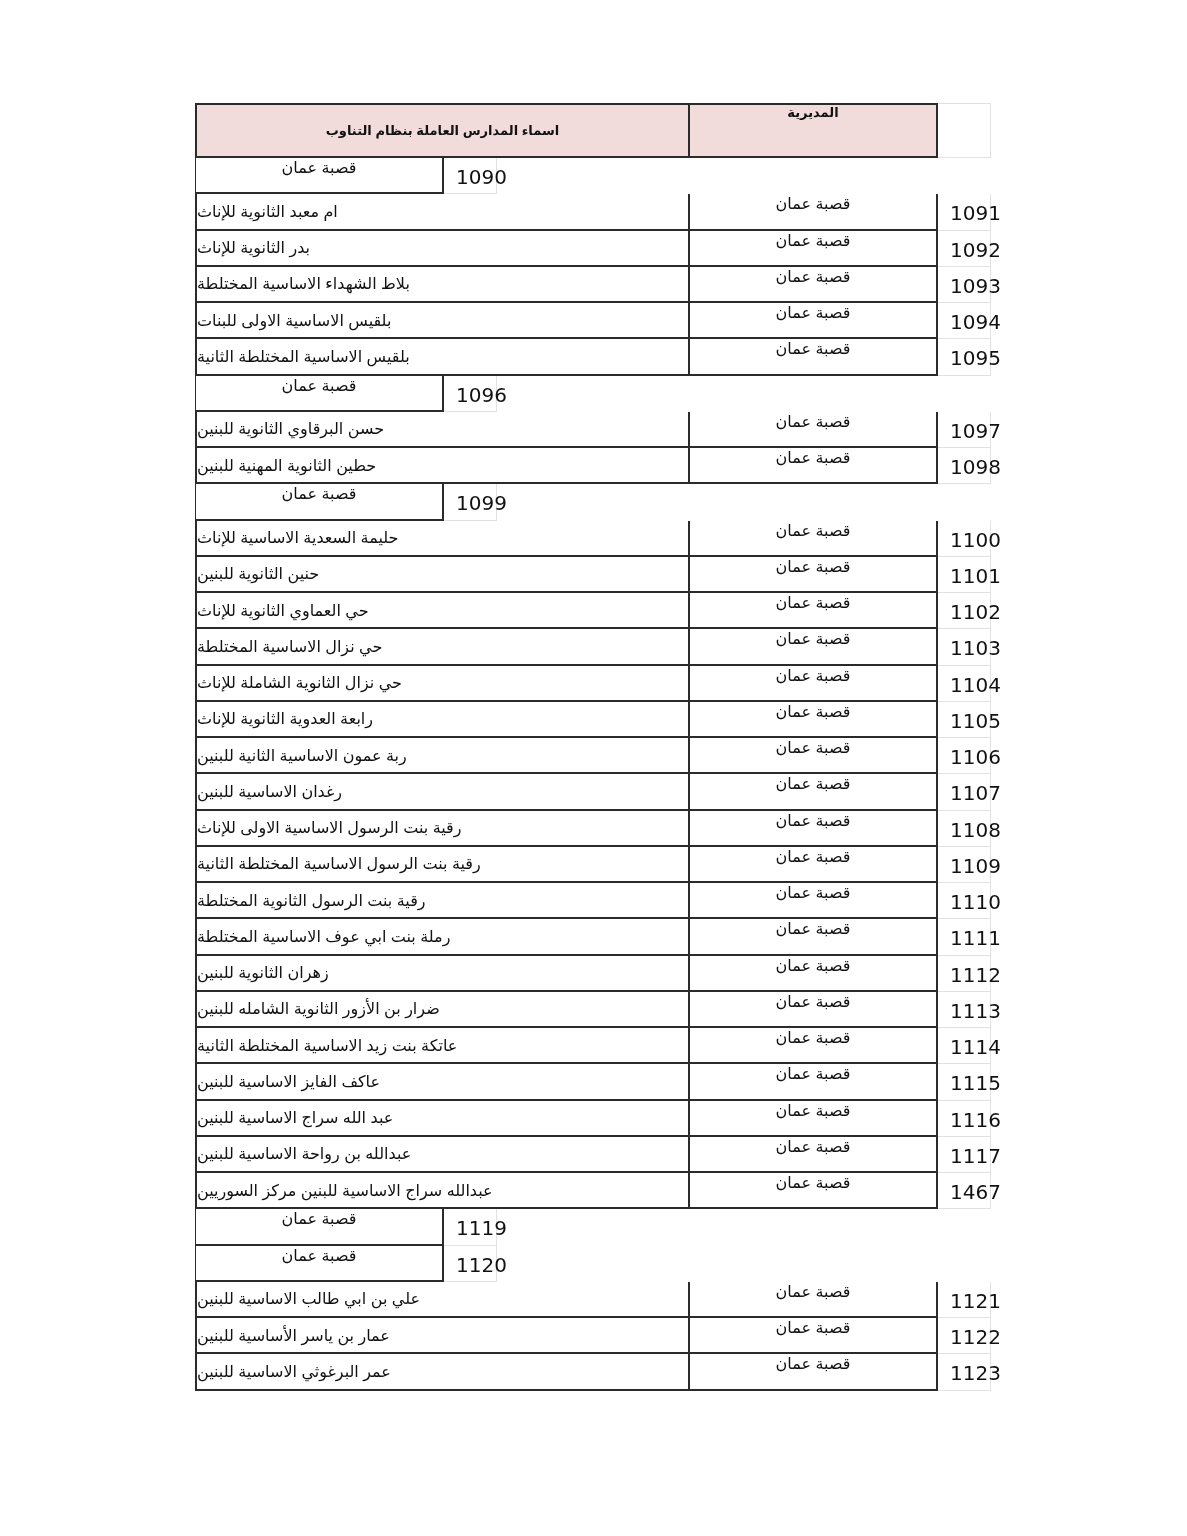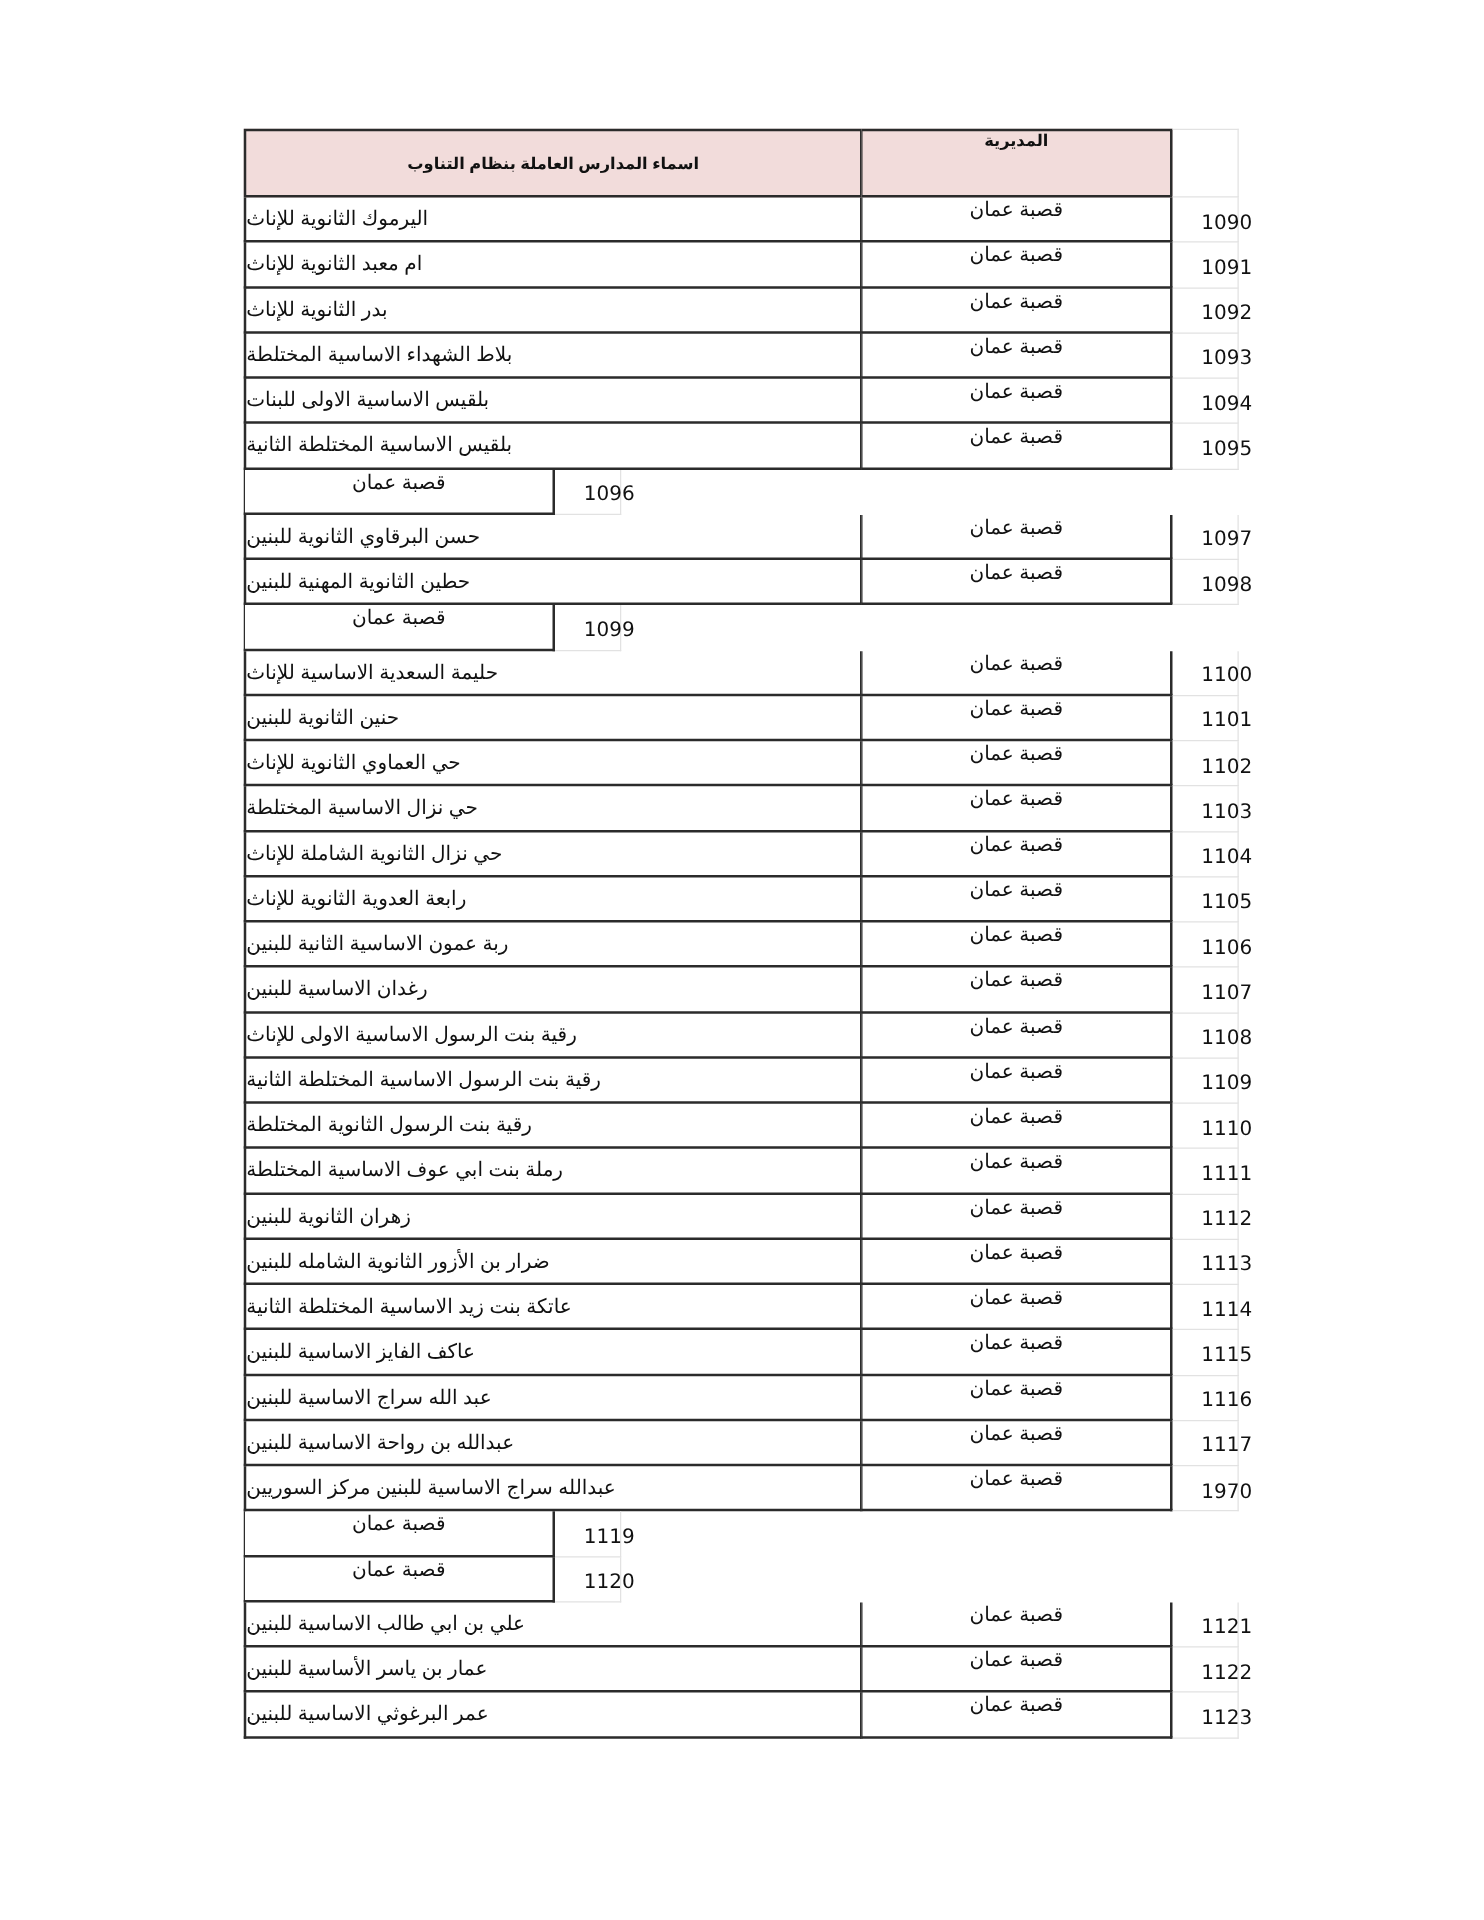--- a/index.html
+++ b/index.html
@@ -59,24 +59,24 @@
       white-space: nowrap;
     }
     .cell-num {
       width: 53px;
       box-sizing: border-box;
       border-bottom: 1px solid #e2e2e2;
       border-right: 1px solid #e2e2e2;
       display: flex;
       align-items: center;
       justify-content: flex-start;
-      padding-left: 23px;
+      padding-left: 12px;
       padding-top: 3px;
       font-family: "DejaVu Sans", sans-serif;
-      font-size: 16px;
+      font-size: 20px;
       color: #111;
     }
     .row.header .cell-name,
     .row.header .cell-dir {
       background: #f2dcdb;
       border-top: 2px solid #2b2b2b;
       font-weight: bold;
       font-size: 13px;
       justify-content: center;
     }
@@ -106,21 +106,20 @@
     <div class="cell-name">
       <span class="hdr-text">اسماء المدارس العاملة بنظام التناوب</span>
     </div>
     <div class="cell-dir">
       <span>المديرية</span>
     </div>
     <div class="cell-num"></div>
   </div>
   <div id="rows">
       <div class="row">
-        <div class="cell-name">اليرموك الثانوية للإناث</div>
         <div class="cell-dir">قصبة عمان</div>
         <div class="cell-num">1090</div>
       </div>
       <div class="row">
         <div class="cell-name">ام معبد الثانوية للإناث</div>
         <div class="cell-dir">قصبة عمان</div>
         <div class="cell-num">1091</div>
       </div>
       <div class="row">
         <div class="cell-name">بدر  الثانوية للإناث</div>
@@ -246,21 +245,21 @@
         <div class="cell-num">1116</div>
       </div>
       <div class="row">
         <div class="cell-name">عبدالله بن رواحة الاساسية للبنين</div>
         <div class="cell-dir">قصبة عمان</div>
         <div class="cell-num">1117</div>
       </div>
       <div class="row">
         <div class="cell-name">عبدالله سراج الاساسية للبنين مركز  السوريين</div>
         <div class="cell-dir">قصبة عمان</div>
-        <div class="cell-num">1970</div>
+        <div class="cell-num">1467</div>
       </div>
       <div class="row">
         <div class="cell-dir">قصبة عمان</div>
         <div class="cell-num">1119</div>
       </div>
       <div class="row">
         <div class="cell-dir">قصبة عمان</div>
         <div class="cell-num">1120</div>
       </div>
       <div class="row">

